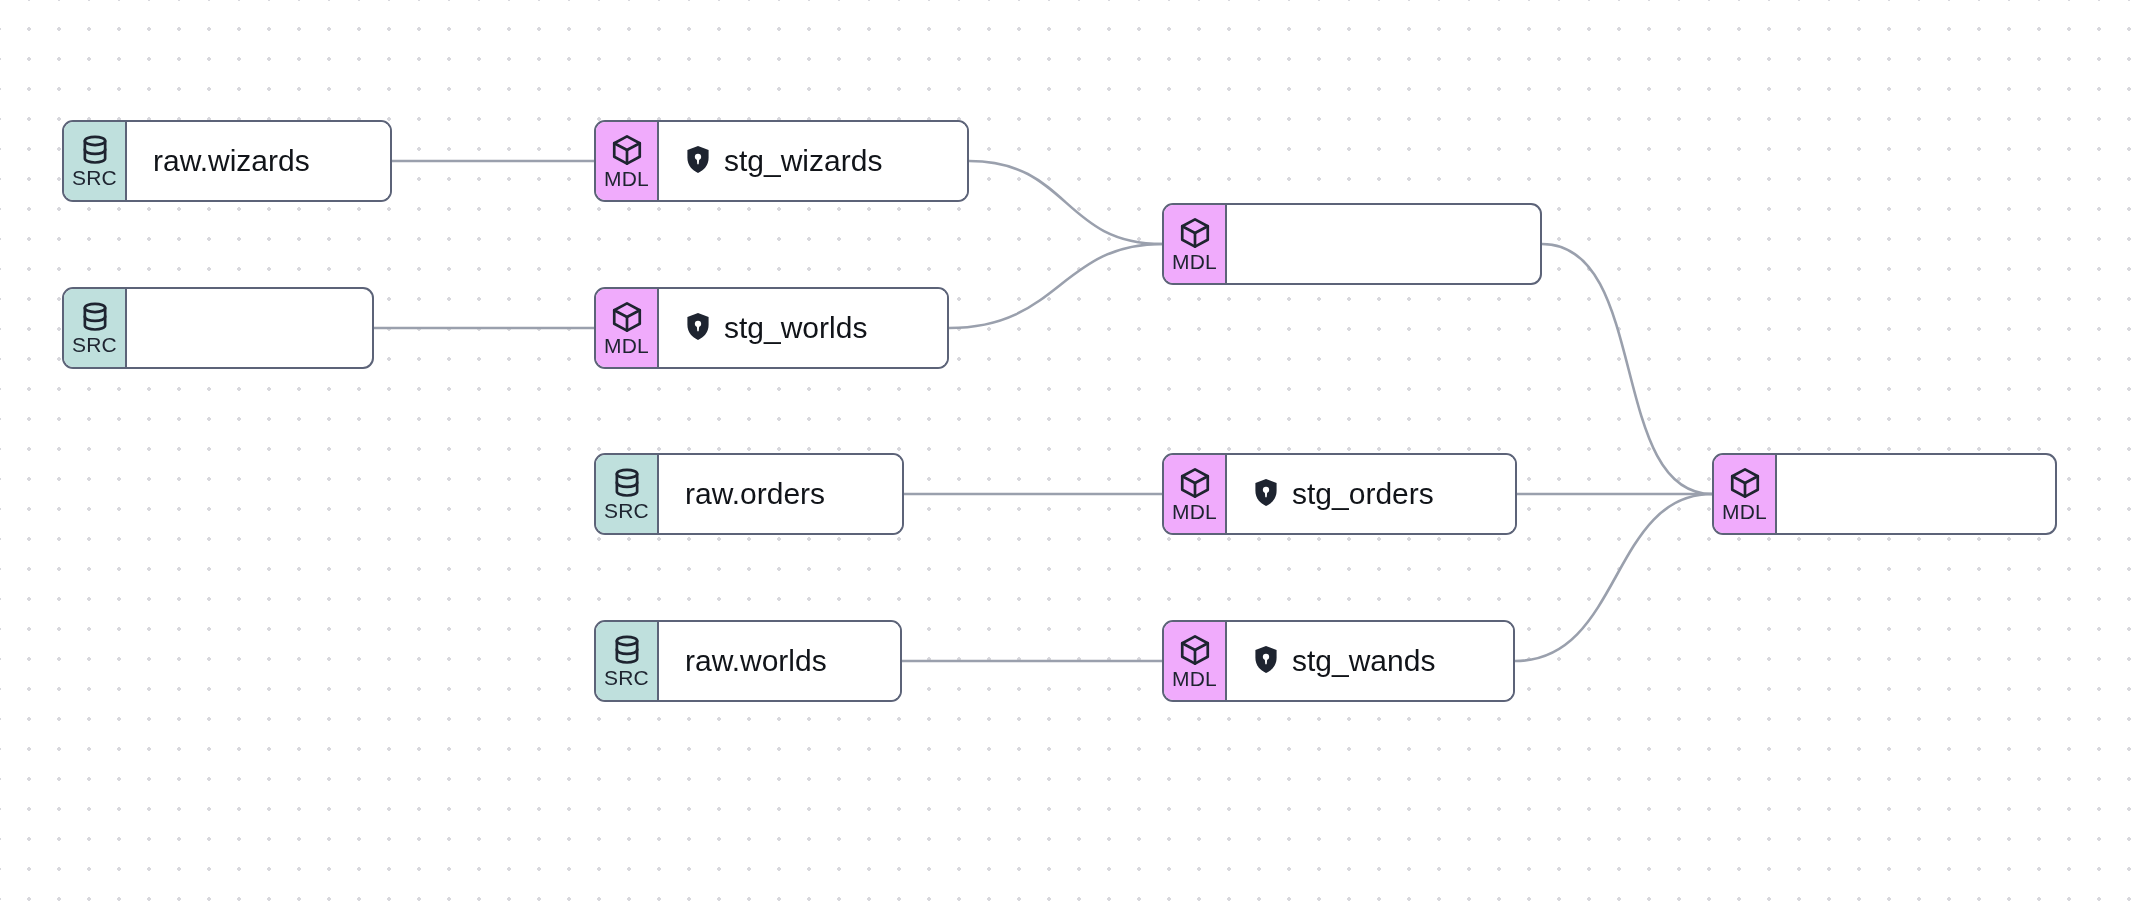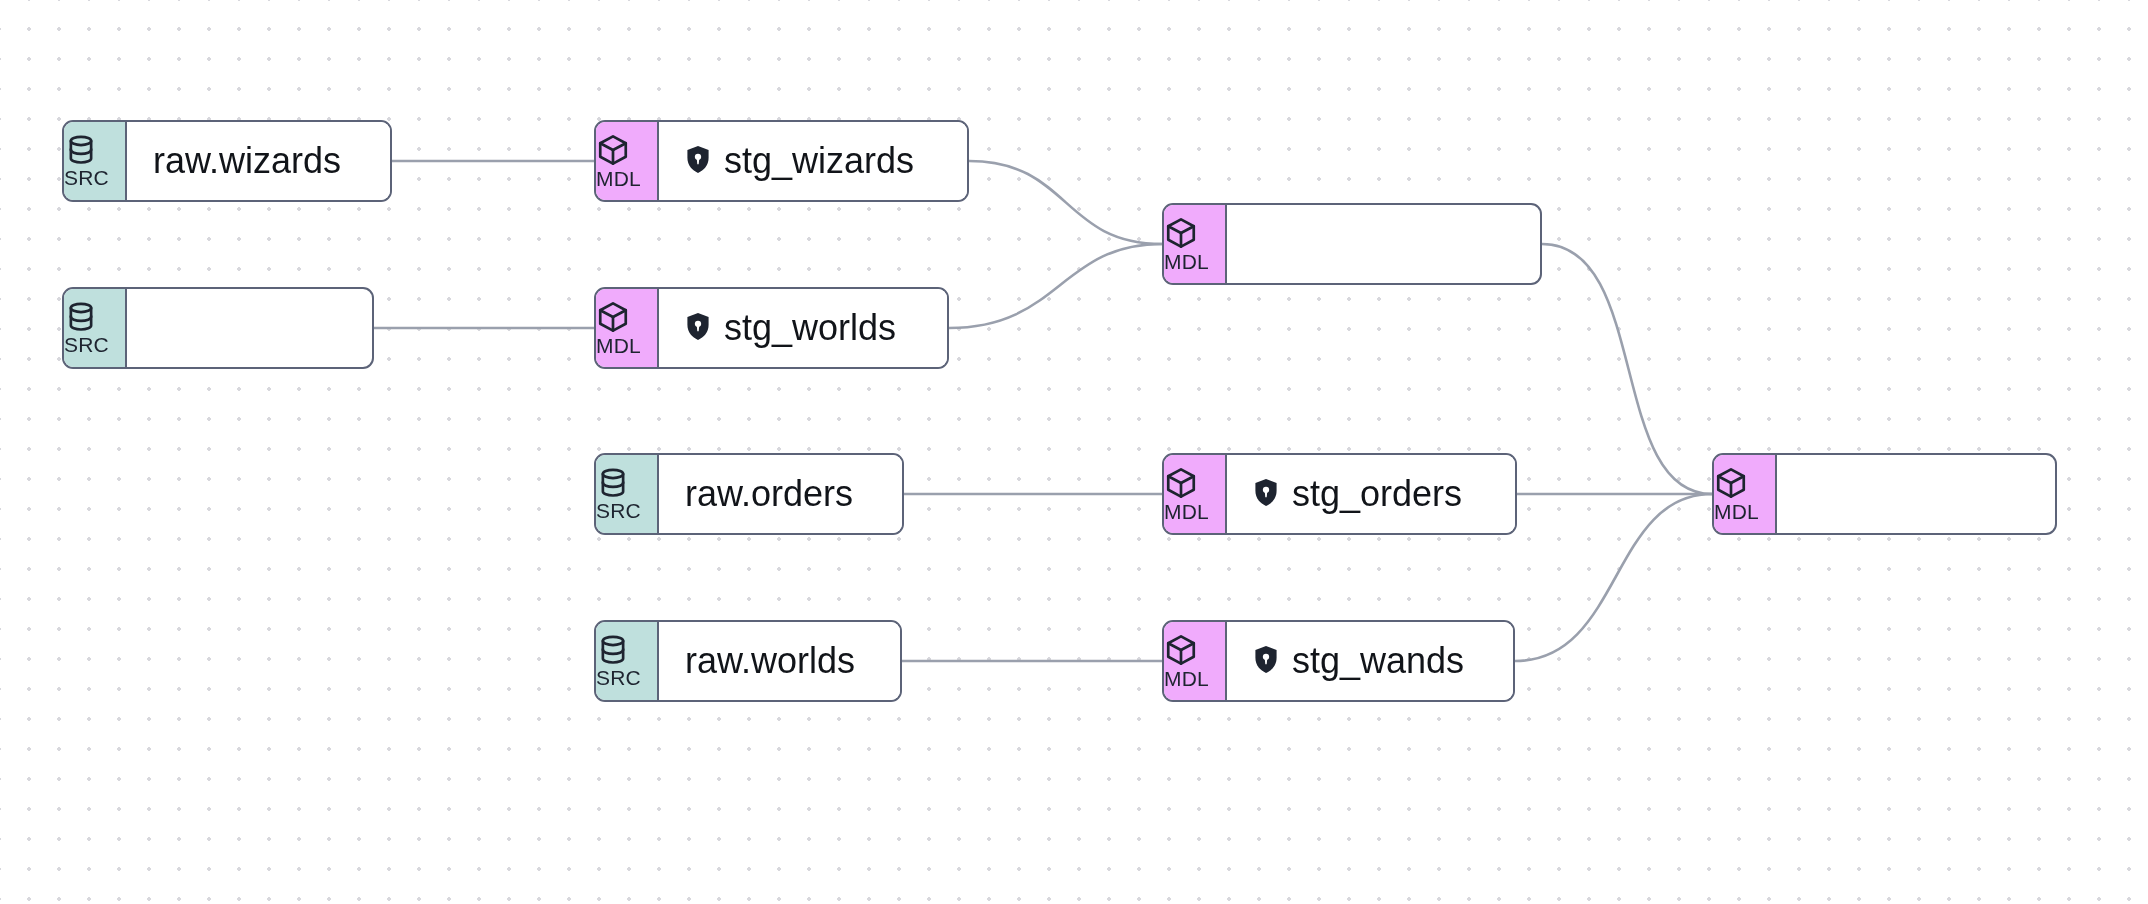--- a/index.html
+++ b/index.html
@@ -34,21 +34,21 @@
     border-radius: 11px;
     background: #ffffff;
     box-sizing: border-box;
     overflow: hidden;
   }
   .badge {
     width: 63px;
     flex: 0 0 63px;
     display: flex;
     flex-direction: column;
-    align-items: flex-start;
+    align-items: center;
     justify-content: center;
     gap: 1px;
     border-right: 2.5px solid #5c6378;
     box-sizing: border-box;
   }
   .badge.src { background: #bfe0dd; }
   .badge.mdl { background: #f0abfc; }
   .badge svg { display: block; }
   .badge-text {
     font-size: 21px;
@@ -60,21 +60,21 @@
   .body {
     flex: 1 1 auto;
     display: flex;
     align-items: center;
     gap: 13px;
     padding: 0 20px 0 26px;
     background: #ffffff;
     box-sizing: border-box;
   }
   .node-label {
-    font-size: 36px;
+    font-size: 30px;
     line-height: 34px;
     color: #111419;
     white-space: nowrap;
     font-family: "Liberation Sans", sans-serif;
   }
 </style>
 </head>
 <body>
 
 <div id="canvas">

